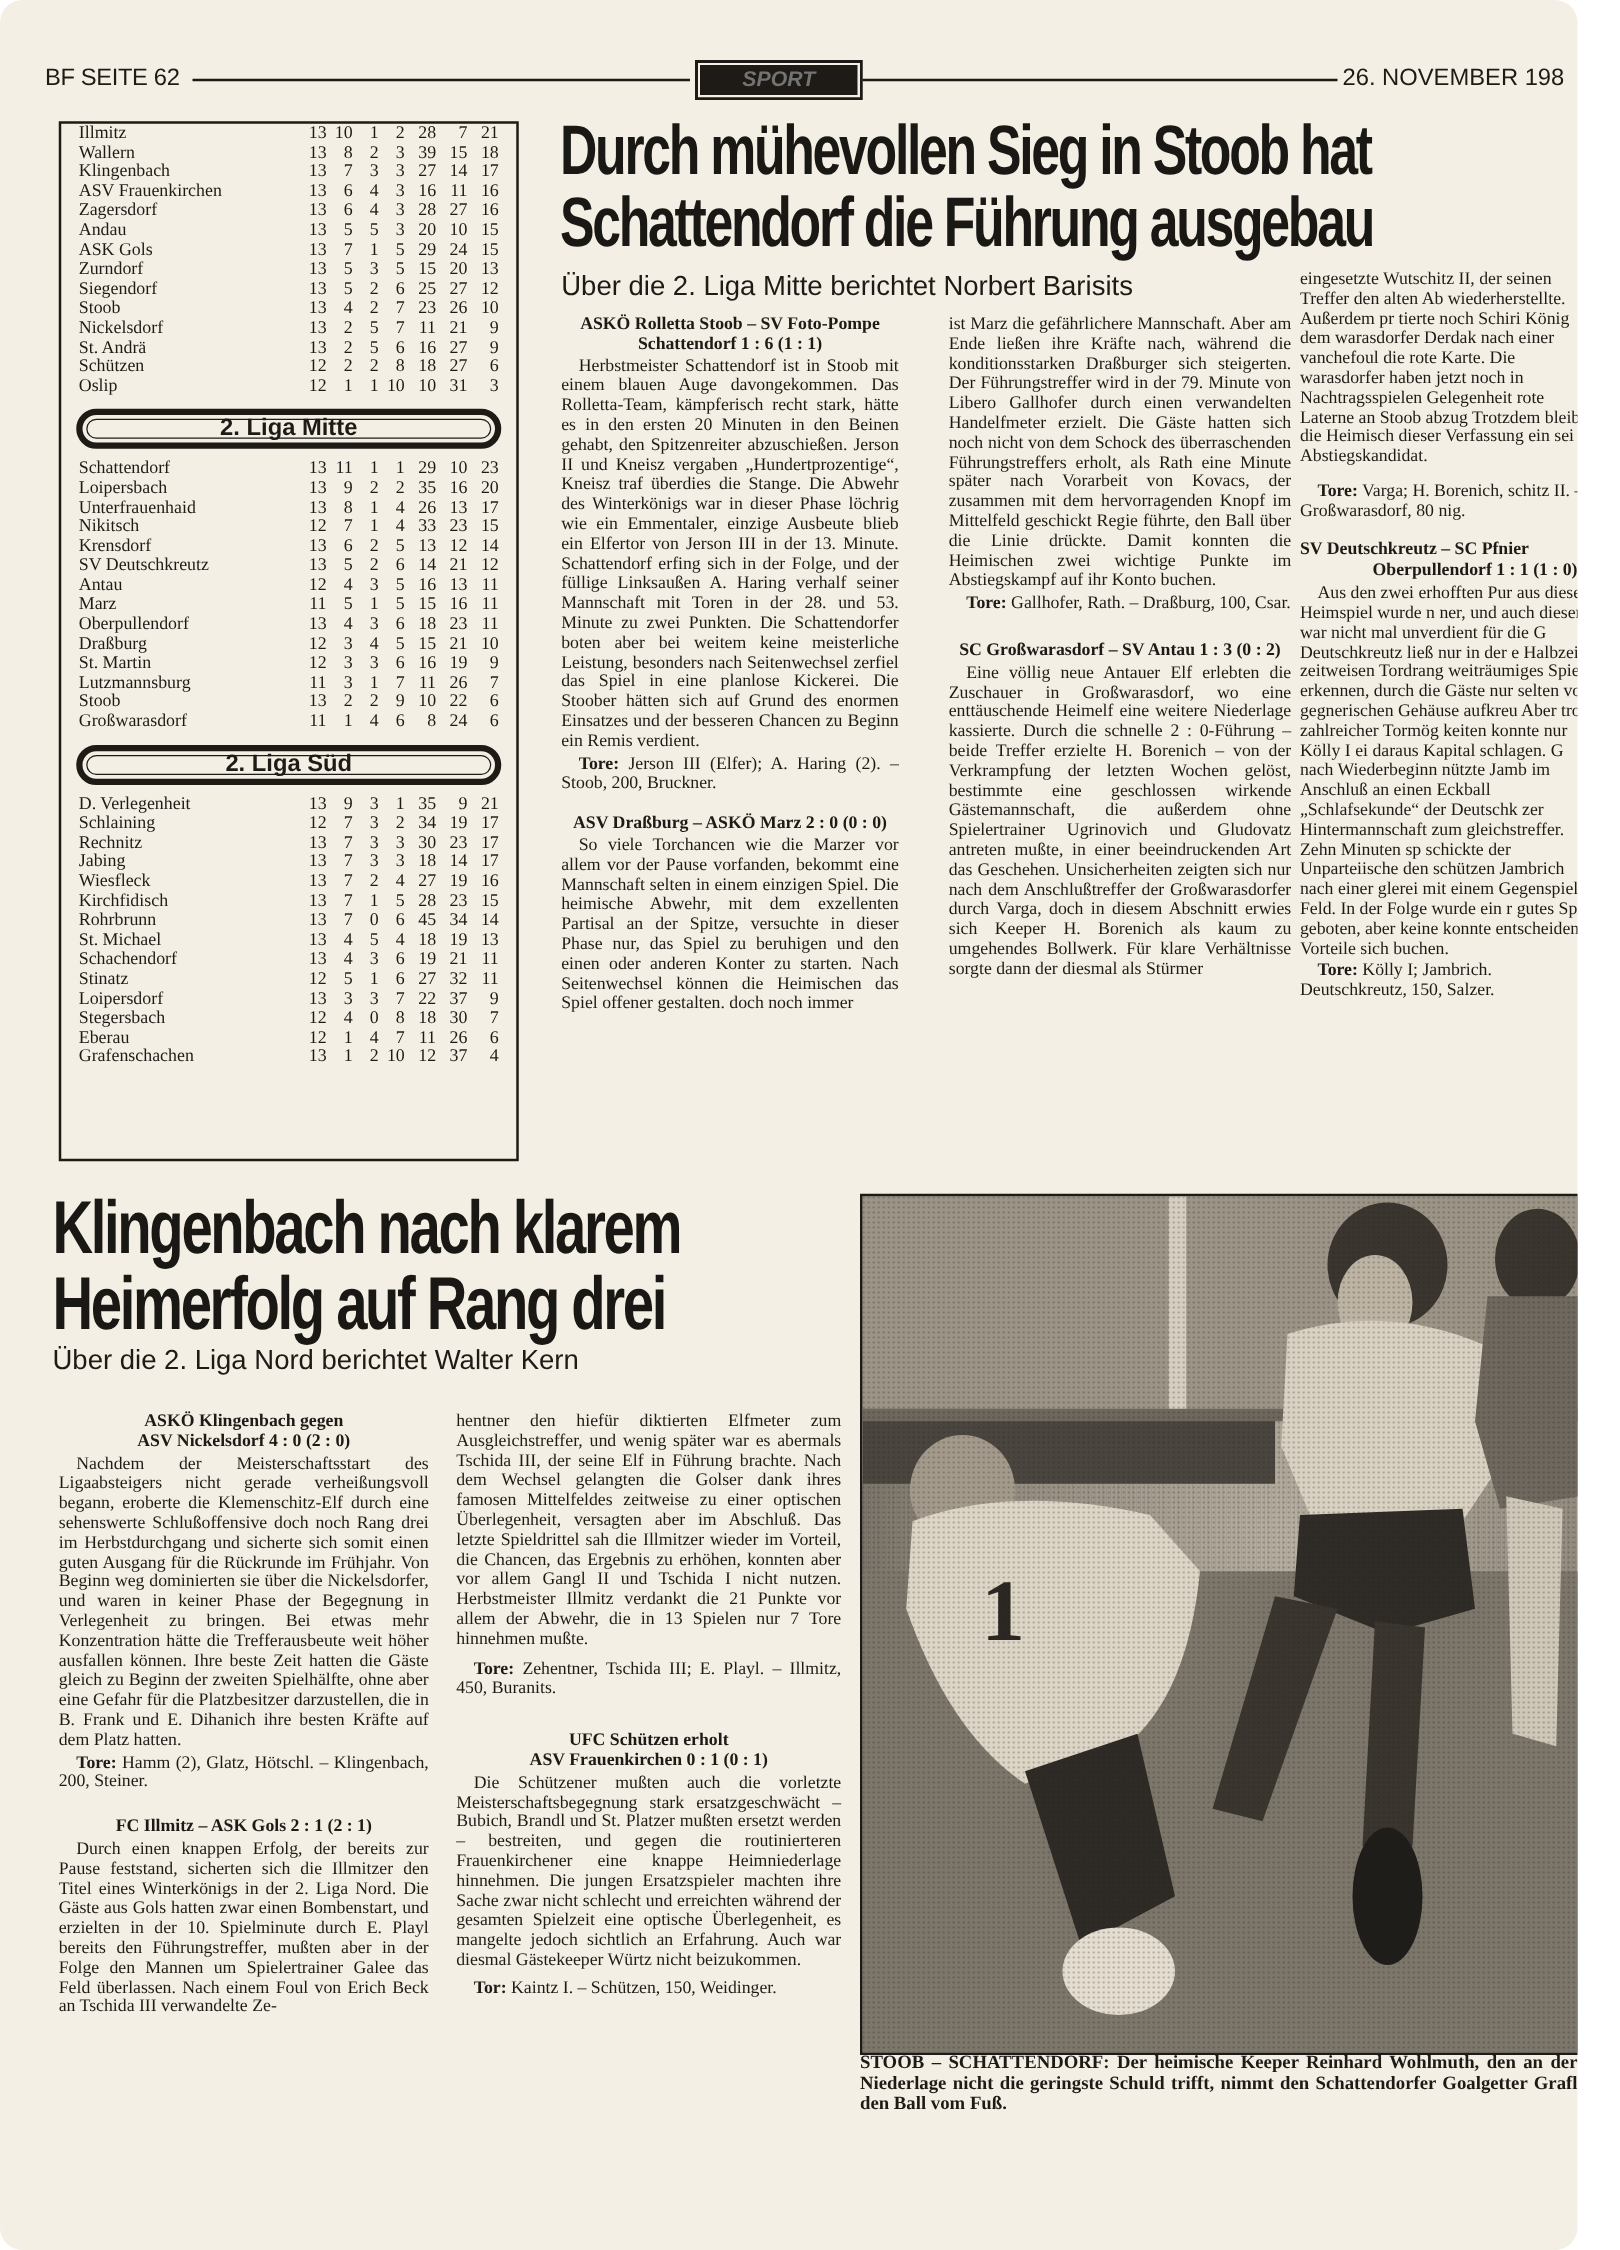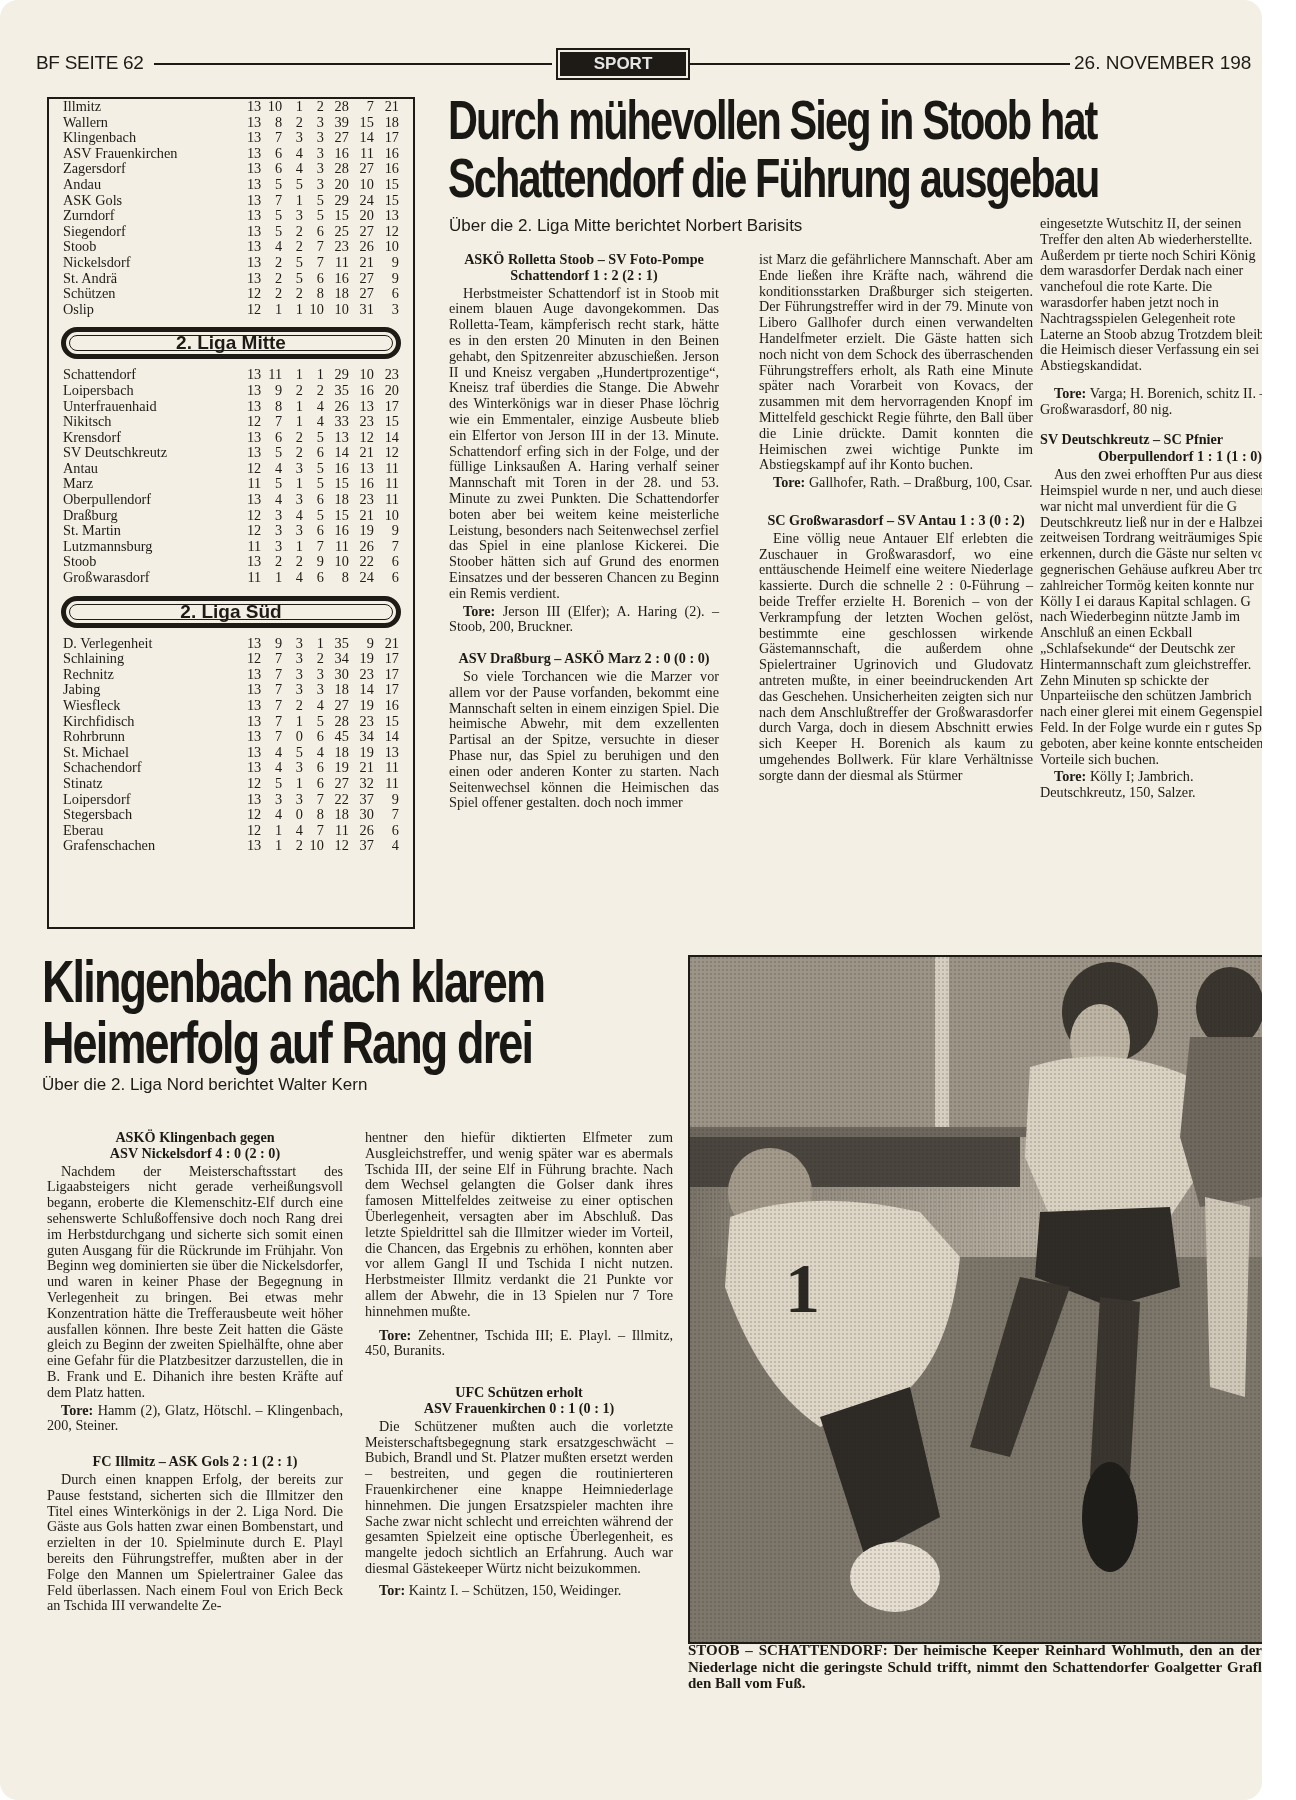--- a/index.html
+++ b/index.html
@@ -5,40 +5,40 @@
   html, body { margin:0; padding:0; }
   body { width:1296px; height:1800px; background:#ffffff; position:relative; overflow:hidden; }
   .page { position:absolute; left:0; top:0; width:1262px; height:1800px; background:#f3efe4; overflow:hidden;
           font-family:"Liberation Serif","DejaVu Serif",serif; color:#1e1b17;border-radius:18px; }
   .sans { font-family:"Liberation Sans","DejaVu Sans",sans-serif; }
 
   
   .masthead { position:absolute; left:36px; top:46px; width:1240px; height:30px; }
   .mh-left { position:absolute; left:0; top:6px; font-size:19px; letter-spacing:-0.3px; }
   .mh-rule { position:absolute; height:2px; background:#1e1b17; top:17px; }
-  .mh-sport { position:absolute; left:520px; top:2px; width:130px; height:28px; background:#1e1b17; color:#e5e5e5;
+  .mh-sport { position:absolute; left:520px; top:2px; width:130px; height:28px; background:#1e1b17; color:#737373;
               font-size:17px; font-weight:bold; text-align:center; line-height:28px; border:2px solid #1e1b17;
-              box-shadow: inset 0 0 0 2px #f3efe4, inset 0 0 0 4px #1e1b17; }
+              box-shadow: inset 0 0 0 2px #f3efe4, inset 0 0 0 4px #1e1b17; font-style: italic; }
   .mh-date { position:absolute; left:1038px; top:6px; font-size:19px; white-space:nowrap; }
 
   
   .tables { position:absolute; left:47px; top:97px; width:364px; height:828px; border:2px solid #1e1b17; }
   .pill { position:relative; margin:8px auto 8px auto; width:340px; height:32px; border:5px solid #1e1b17; border-radius:18px;
           box-sizing:border-box; text-align:center; font-weight:bold; font-size:19px; line-height:22px; }
   .pill::after { content:""; position:absolute; left:3px; right:3px; top:3px; bottom:3px; border:1.5px solid #1e1b17; border-radius:12px; }
   .league-table { width:336px; margin:0 auto; border-collapse:collapse; font-size:14.3px; line-height:15.6px; }
   .league-table td { padding:0; white-space:nowrap; }
   .league-table td.team { width:170px; text-align:left; }
   .league-table td.n { text-align:right; width:20px; }
   .league-table td.n.w2 { width:24px; }
 
   
   .hl { position:absolute; font-family:"Liberation Sans","DejaVu Sans",sans-serif; font-weight:bold; letter-spacing:-2.5px;
         color:#1a1814; white-space:nowrap; transform-origin:left top; }
-  .byline { position:absolute; font-family:"Liberation Sans","DejaVu Sans",sans-serif; font-size:17px; white-space:nowrap; }
+  .byline { position:absolute; font-family:"Liberation Sans","DejaVu Sans",sans-serif; font-size:22px; white-space:nowrap; }
 
   
   .col { position:absolute; font-size:14.2px; line-height:15.8px; text-align:justify; hyphens:manual; }
   .col p { margin:0; text-indent:14px; }
   .col .mh { font-weight:bold; text-align:center; text-indent:0; margin:0 0 2px 0; }
   .col .tore { margin-top:2px; }
   .col .gap { height:16px; }
   .col b { font-weight:bold; }
 
   
@@ -496,21 +496,21 @@
           </tr>
         </tbody>
       </table>
   </div>
 
   <div class="hl" style="left:448px; top:92px; font-size:56px; line-height:56px; transform:scaleX(0.74);">Durch mühevollen Sieg in Stoob hat</div>
   <div class="hl" style="left:448px; top:150px; font-size:56px; line-height:56px; transform:scaleX(0.74);">Schattendorf die Führung ausgebau</div>
   <div class="byline" style="left:449px; top:216px;">Über die 2. Liga Mitte berichtet Norbert Barisits</div>
 
   <div class="col" style="left:449px; top:252px; width:270px;">
-    <p class="mh">ASKÖ Rolletta Stoob – SV Foto-Pompe Schattendorf 1 : 2 (2 : 1)</p>
+    <p class="mh">ASKÖ Rolletta Stoob – SV Foto-Pompe Schattendorf 1 : 6 (1 : 1)</p>
     <p>Herbstmeister Schattendorf ist in Stoob mit einem blauen Auge davongekommen. Das Rolletta-Team, kämpferisch recht stark, hätte es in den ersten 20 Minuten in den Beinen gehabt, den Spitzenreiter abzuschießen. Jerson II und Kneisz vergaben „Hundertprozentige“, Kneisz traf überdies die Stange. Die Abwehr des Winterkönigs war in dieser Phase löchrig wie ein Emmentaler, einzige Ausbeute blieb ein Elfertor von Jerson III in der 13. Minute. Schattendorf erfing sich in der Folge, und der füllige Linksaußen A. Haring verhalf seiner Mannschaft mit Toren in der 28. und 53. Minute zu zwei Punkten. Die Schattendorfer boten aber bei weitem keine meisterliche Leistung, besonders nach Seitenwechsel zerfiel das Spiel in eine planlose Kickerei. Die Stoober hätten sich auf Grund des enormen Einsatzes und der besseren Chancen zu Beginn ein Remis verdient.</p>
     <p class="tore"><b>Tore:</b> <span>Jerson III (Elfer); A. Haring (2). – Stoob, 200, Bruckner.</span></p>
     <div class="gap"></div>
     <p class="mh">ASV Draßburg – ASKÖ Marz 2 : 0 (0 : 0)</p>
     <p>So viele Torchancen wie die Marzer vor allem vor der Pause vorfanden, bekommt eine Mannschaft selten in einem einzigen Spiel. Die heimische Abwehr, mit dem exzellenten Partisal an der Spitze, versuchte in dieser Phase nur, das Spiel zu beruhigen und den einen oder anderen Konter zu starten. Nach Seitenwechsel können die Heimischen das Spiel offener gestalten. doch noch immer</p>
   </div>
 
   <div class="col" style="left:743px; top:252px; width:274px;margin-left:16px;">
     <p style="text-indent:0">ist Marz die gefährlichere Mannschaft. Aber am Ende ließen ihre Kräfte nach, während die konditionsstarken Draßburger sich steigerten. Der Führungstreffer wird in der 79. Minute von Libero Gallhofer durch einen verwandelten Handelfmeter erzielt. Die Gäste hatten sich noch nicht von dem Schock des überraschenden Führungstreffers erholt, als Rath eine Minute später nach Vorarbeit von Kovacs, der zusammen mit dem hervorragenden Knopf im Mittelfeld geschickt Regie führte, den Ball über die Linie drückte. Damit konnten die Heimischen zwei wichtige Punkte im Abstiegskampf auf ihr Konto buchen.</p>
     <p class="tore"><b>Tore:</b> <span>Gallhofer, Rath. – Draßburg, 100, Csar.</span></p>

